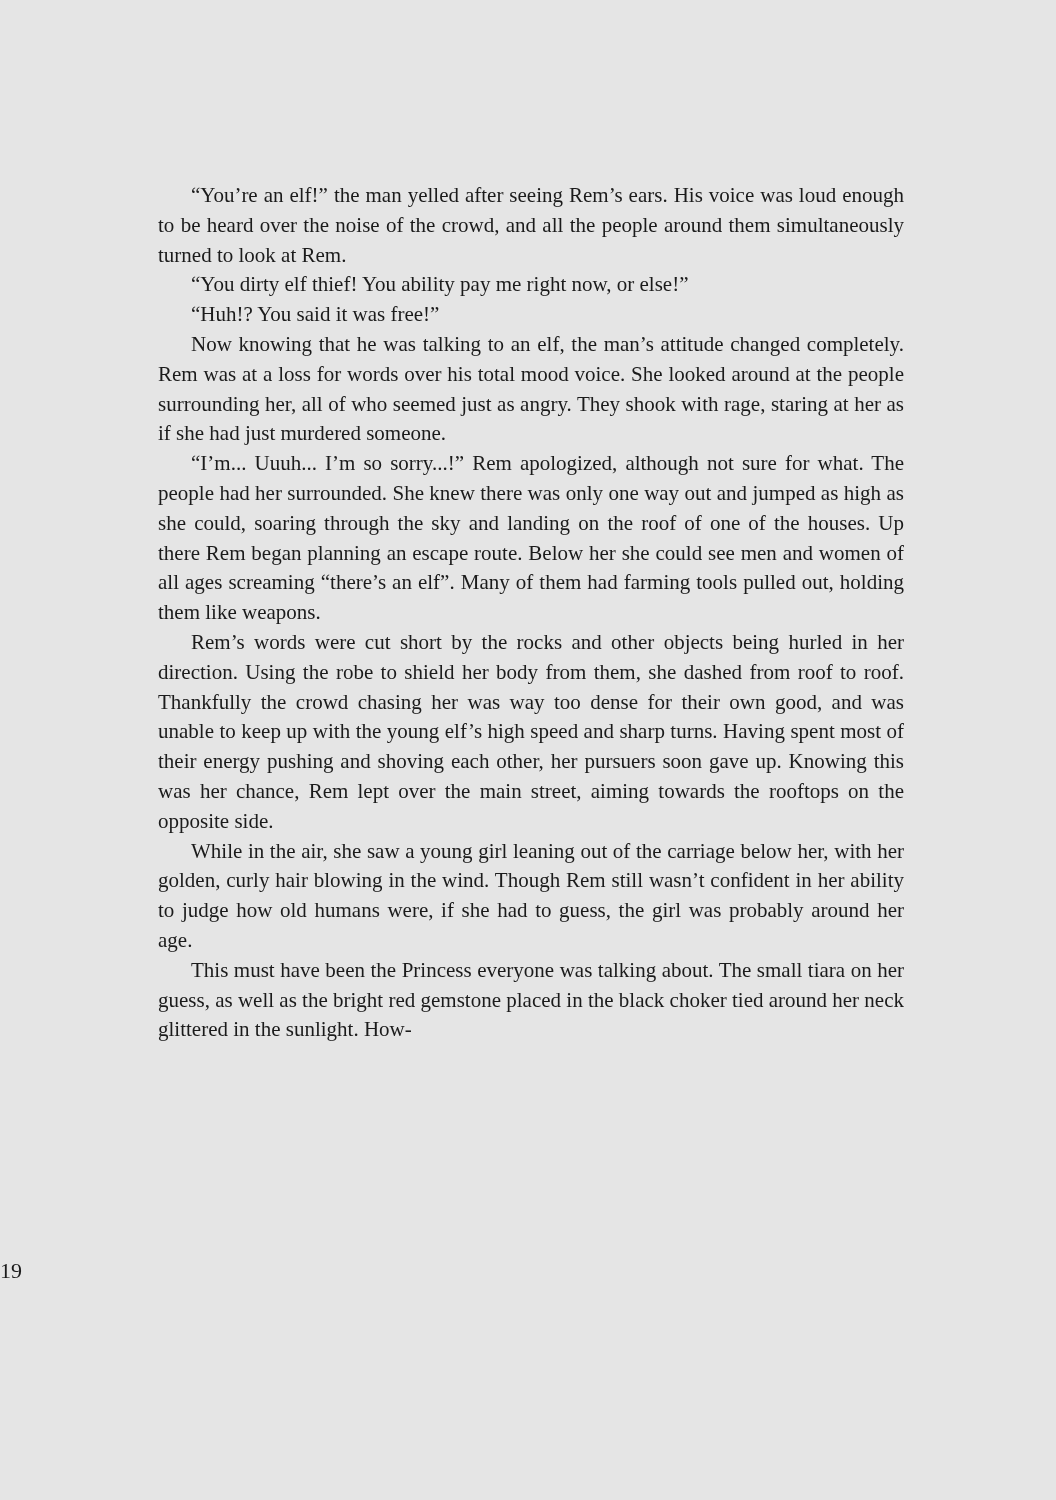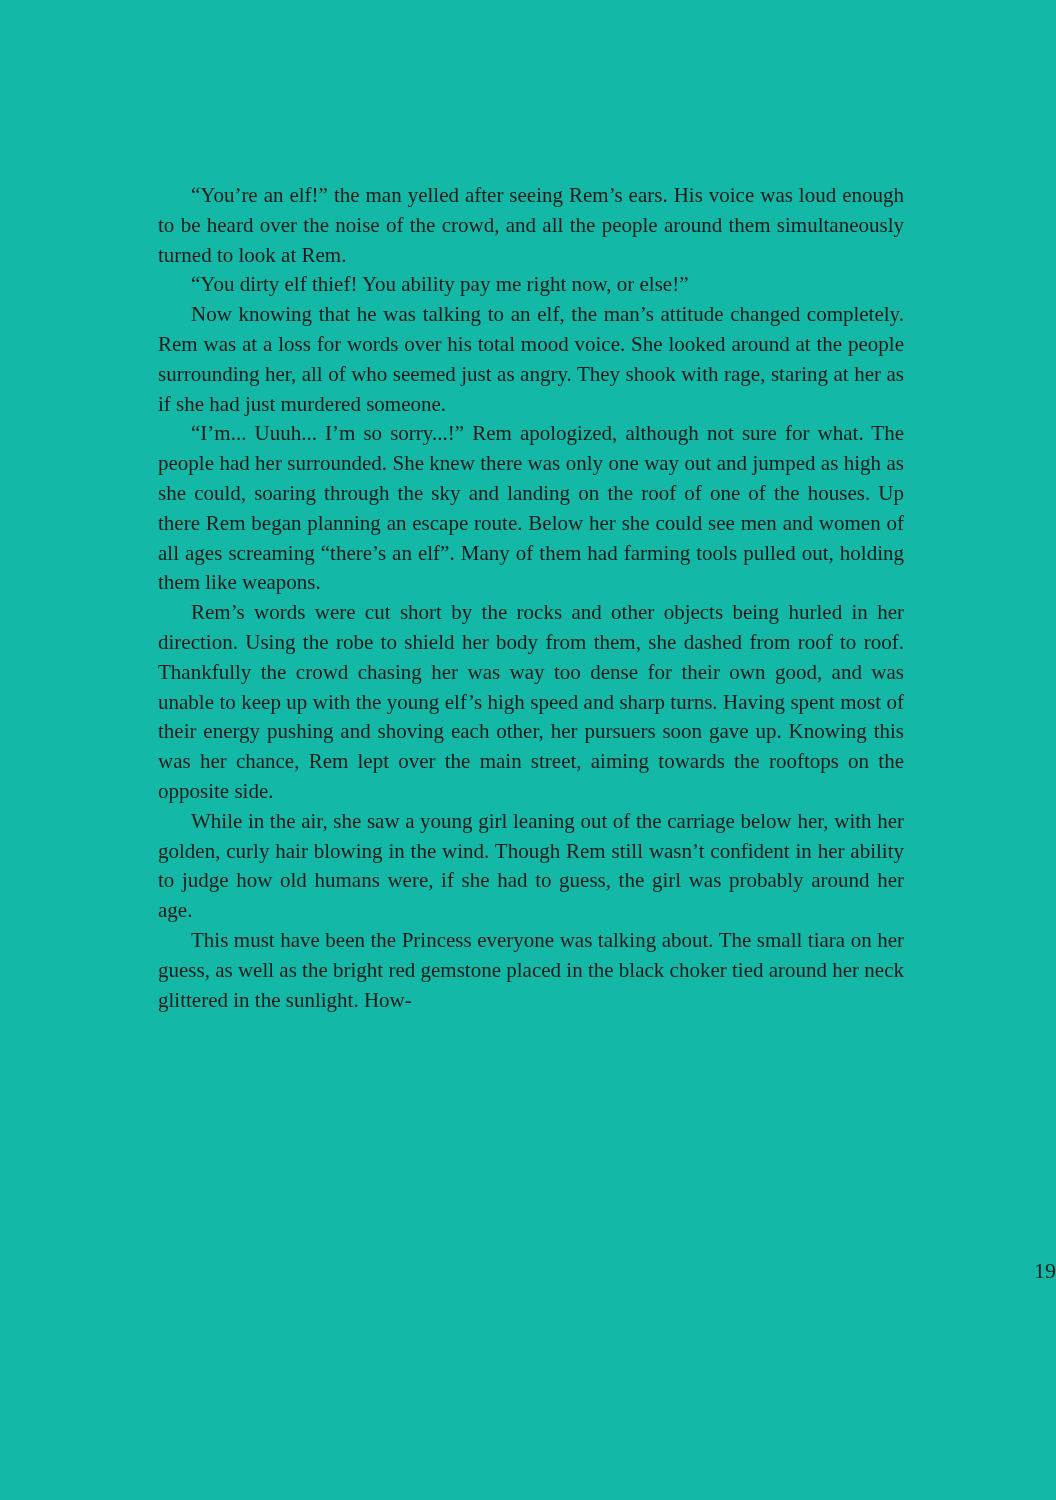--- a/index.html
+++ b/index.html
@@ -9,21 +9,21 @@
   body {
     width: 1056px;
     height: 1500px;
     background: #ffffff;
     position: relative;
     overflow: hidden;
   }
   .page {
     position: absolute;
     inset: 0;
-    background: #14b8a6;
+    background: #e5e5e5;
   }
   .text-block {
     position: absolute;
     left: 158px;
     top: 181px;
     width: 746px;
     font-family: "Liberation Serif", serif;
     font-size: 21px;
     line-height: 29.8px;
     color: #1b1b1b;
@@ -34,34 +34,35 @@
   .text-block p {
     margin: 0;
     padding: 0;
     text-indent: 33px;
   }
   .page-number {
     position: absolute;
     top: 1256px;
     left: 0;
     width: 100%;
-    text-align: right;
+    text-align: left;
     font-family: "Liberation Serif", serif;
     font-size: 22px;
     line-height: 30px;
     color: #1b1b1b;
   }
 </style>
 </head>
 <body>
 
 <div class="page">
   <div class="text-block">
     <p>“You’re an elf!”  the man yelled after seeing Rem’s ears.  His voice was loud enough to be heard over the noise of the crowd, and all the people around them simultaneously turned to look at Rem.</p>
     <p>“You dirty elf thief! You ability pay me right now, or else!”</p>
+    <p>“Huh!? You said it was free!”</p>
     <p>Now knowing that he was talking to an elf, the man’s attitude changed completely.  Rem was at a loss for words over his total mood voice.  She looked around at the people surrounding her, all of who seemed just as angry.  They shook with rage, staring at her as if she had just murdered someone.</p>
     <p>“I’m... Uuuh... I’m so sorry...!”  Rem apologized, although not sure for what.  The people had her surrounded.  She knew there was only one way out and jumped as high as she could, soaring through the sky and landing on the roof of one of the houses.  Up there Rem began planning an escape route.  Below her she could see men and women of all ages screaming “there’s an elf”.  Many of them had farming tools pulled out, holding them like weapons.</p>
     <p>Rem’s words were cut short by the rocks and other objects being hurled in her direction.  Using the robe to shield her body from them, she dashed from roof to roof.  Thankfully the crowd chasing her was way too dense for their own good, and was unable to keep up with the young elf’s high speed and sharp turns.  Having spent most of their energy pushing and shoving each other, her pursuers soon gave up.  Knowing this was her chance, Rem lept over the main street, aiming towards the rooftops on the opposite side.</p>
     <p>While in the air, she saw a young girl leaning out of the carriage below her, with her golden, curly hair blowing in the wind.  Though Rem still wasn’t confident in her ability to judge how old humans were, if she had to guess, the girl was probably around her age.</p>
     <p>This must have been the Princess everyone was talking about.  The small tiara on her guess, as well as the bright red gemstone placed in the black choker tied around her neck glittered in the sunlight.  How-</p>
   </div>
   <div class="page-number">19</div>
 </div>
 
 </body></html>

